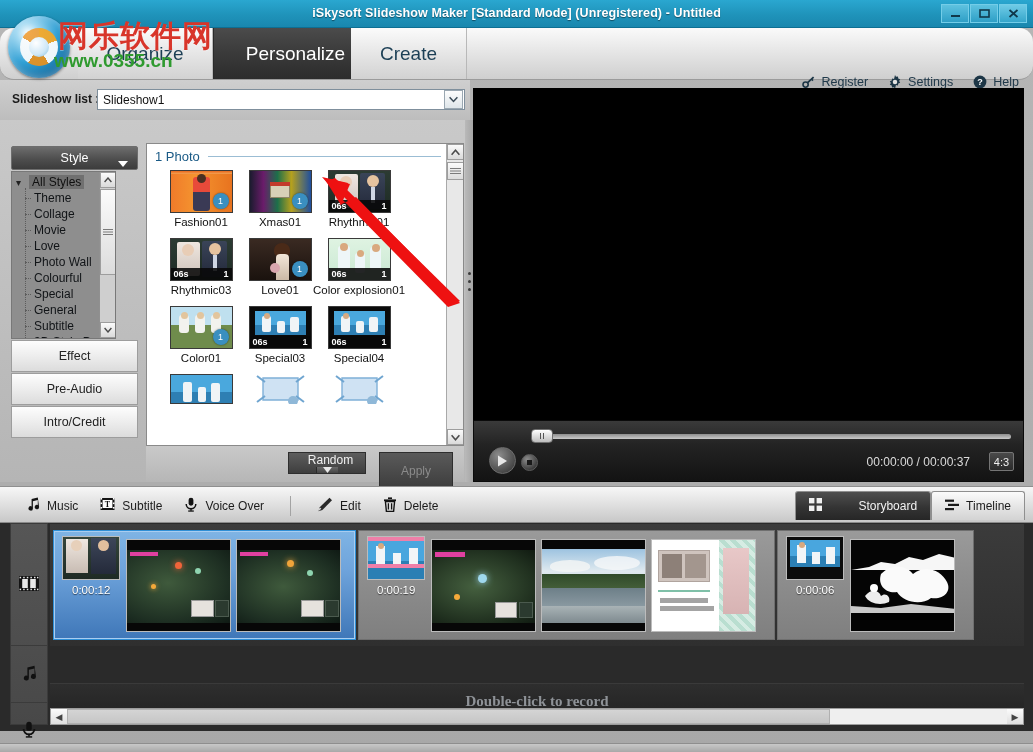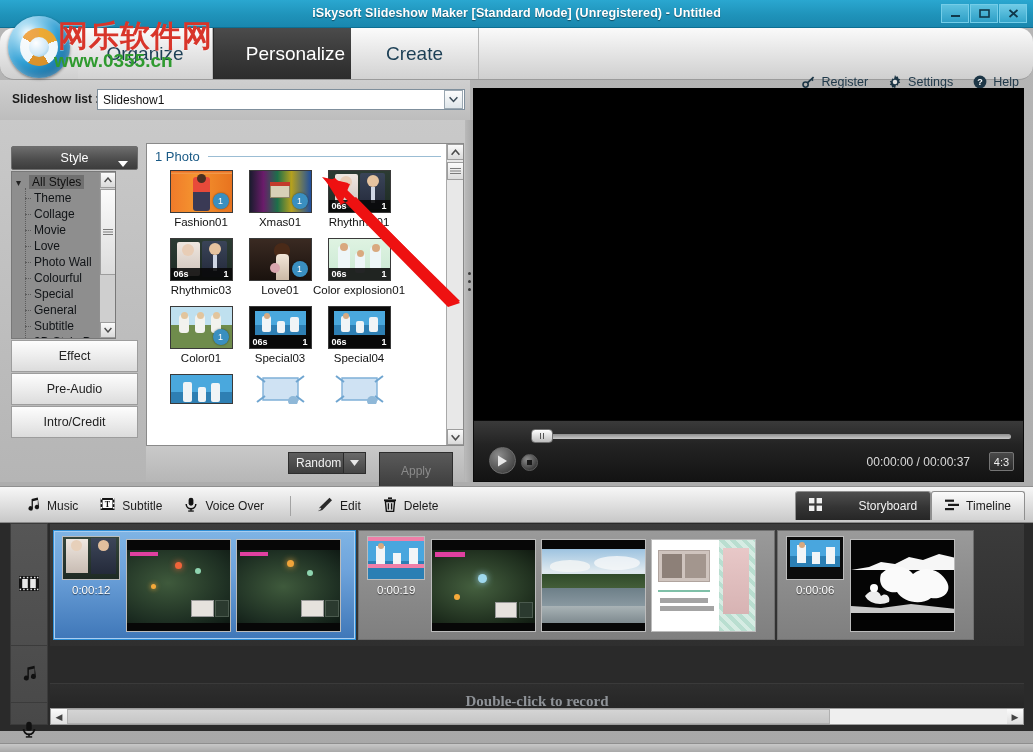--- a/index.html
+++ b/index.html
@@ -86,21 +86,21 @@
     border-right: 1px solid #b8b8b8;
     background: linear-gradient(#fbfbfb, #e4e4e4 55%, #d2d2d2);
   }
   .tab.active {
     background: linear-gradient(#4b4b4b, #3a3a3a 50%, #2c2c2c);
     color: #ffffff;
     border-right: 1px solid #2a2a2a; border-left: 1px solid #2a2a2a;
   }
   #tab-organize { left: 78px; width: 135px; }
   #tab-personalize { left: 213px; width: 165px; }
-  #tab-create { left: 351px; width: 128px; }
+  #tab-create { left: 351px; width: 116px; }
 
   .hdr-actions { position: absolute; right: 14px; top: 28px; height: 51px;
                  display: flex; align-items: center; gap: 20px; }
   .hdr-item { display: flex; align-items: center; gap: 6px; color: #20394a; font-size: 12.5px; }
   .hdr-item svg { display: block; }
 
   
   .ss-row { position: absolute; left: 0; top: 80px; width: 470px; height: 40px;
             background: linear-gradient(#cfcfcf, #bdbdbd); }
   .ss-label { position: absolute; left: 12px; top: 12px; font-size: 12px; font-weight: bold; color: #1a1a1a; }
@@ -184,21 +184,21 @@
   .cap { margin-top: 3px; font-size: 11.5px; color: #111; text-align: center; line-height: 13px; }
 
   .grid-sb { position: absolute; right: 0; top: 0; width: 17px; height: 301px;
              background: #e8e8e8; border-left: 1px solid #a9a9a9; }
 
   .grid-footer { position: absolute; left: 146px; top: 446px; width: 318px; height: 36px;
                  background: linear-gradient(#c9c9c9, #b6b6b6); }
   .combo-random {
     position: absolute; left: 142px; top: 6px; width: 78px; height: 22px;
     background: linear-gradient(#5d5d5d, #3e3e3e); border: 1px solid #2e2e2e;
-    display: flex; align-items: center; color: #f0f0f0; font-size: 12px;
+    display: flex; align-items: center; color: #f0f0f0; font-size: 12px; flex-direction: column;
   }
   .combo-random .v { flex: 1; padding-left: 7px; }
   .combo-random .dd { width: 22px; height: 20px; border-left: 1px solid #2a2a2a;
                       background: linear-gradient(#6a6a6a, #454545);
                       display: flex; align-items: center; justify-content: center; }
   .btn-apply {
     position: absolute; left: 233px; top: 6px; width: 74px; height: 38px;
     background: linear-gradient(#5a5a5a, #3c3c3c); border: 1px solid #2e2e2e;
     color: #8b8b8b; font-size: 12px;
     display: flex; align-items: center; justify-content: center;

